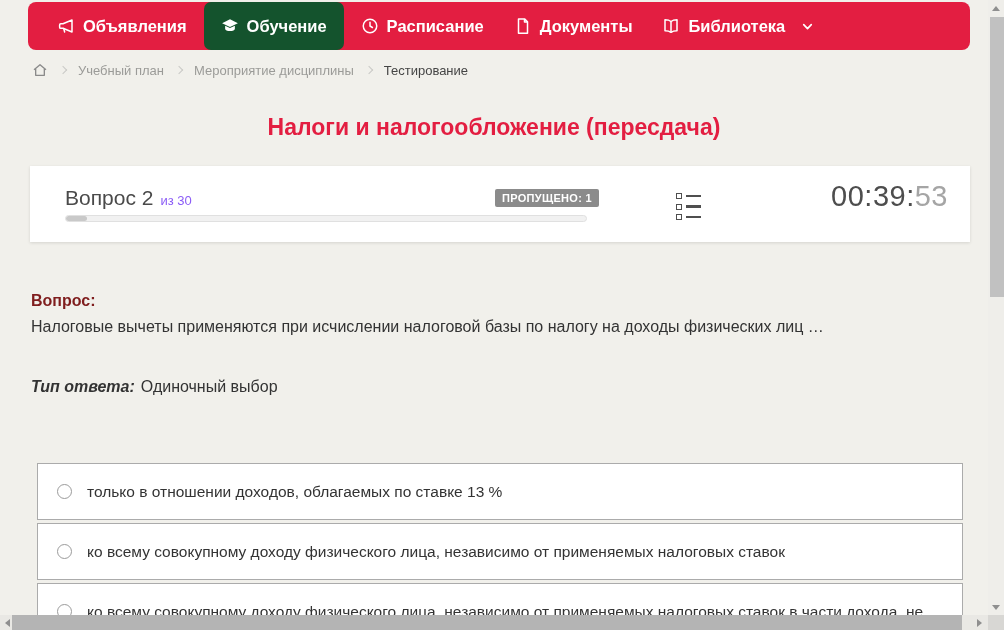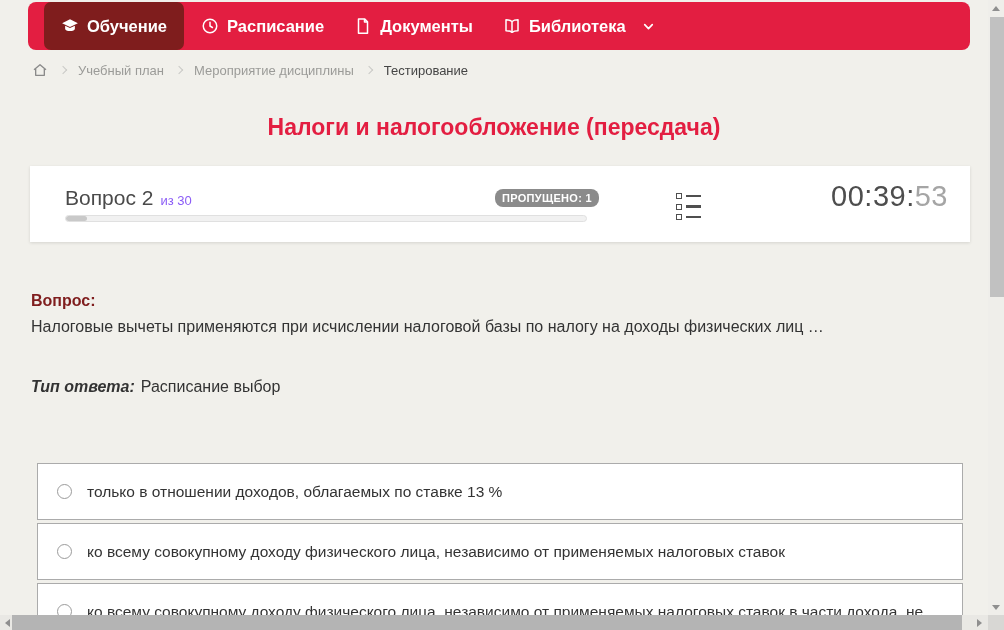--- a/index.html
+++ b/index.html
@@ -18,21 +18,21 @@
     background: #e31e41; border-radius: 8px;
     display: flex; align-items: center;
     padding: 0 4px 0 16px; gap: 4px;
   }
   .nav-item {
     display: flex; align-items: center; gap: 8px;
     height: 100%; padding: 0 13px;
     color: #fff; font-size: 16.5px; font-weight: bold;
     cursor: pointer; white-space: nowrap;
   }
-  .nav-item.active { background: #7f1d1d; border-radius: 7px; padding: 16px 17px; }
+  .nav-item.active { background: #14532d; border-radius: 7px; padding: 16px 17px; }
   .nav-icon, .nav-icon svg { width: 18px; height: 18px; display: block; }
   .chev, .chev svg { width: 13px; height: 13px; display: block; margin-left: 4px; }
 
   
   .breadcrumb {
     position: absolute; left: 32px; top: 62px;
     display: flex; align-items: center; gap: 12px; font-size: 13px;
   }
   .bc-home svg { width: 16px; height: 16px; display: block; }
   .bc-sep {
@@ -52,21 +52,21 @@
   
   .quiz-card {
     position: absolute; left: 30px; top: 166px; width: 940px; height: 76px;
     background: #fff; box-shadow: 0 1px 3px rgba(0,0,0,.12);
   }
   .q-label { position: absolute; left: 35px; top: 20px; font-size: 21px; color: #4a4a4a; }
   .q-count { font-size: 13px; color: #8b5cf6; margin-left: 7px; }
   .badge {
     position: absolute; left: 465px; top: 23px;
     background: #8b8b8b; color: #fff; font-size: 11px; font-weight: bold;
-    padding: 3px 7px; border-radius: 8px; letter-spacing: .3px;
+    padding: 3px 7px; border-radius: 2px; letter-spacing: .3px;
   }
   .progress {
     position: absolute; left: 35px; top: 49px; width: 522px; height: 7px;
     background: #f1f1f1; border: 1px solid #e0e0e0; border-radius: 4px; overflow: hidden;
   }
   .progress-fill { height: 100%; background: #c9c9c9; border-radius: 4px; width: 0; }
   .list-icon {
     position: absolute; left: 646px; top: 27px;
     display: flex; flex-direction: column; gap: 4.5px; cursor: pointer;
   }
@@ -103,20 +103,29 @@
   .harrow { position: absolute; top: 0; width: 14px; height: 15px; display: flex; align-items: center; justify-content: center; }
   .harrow.left { left: 0; } .harrow.right { left: 972px; }
   .tri-left { width: 0; height: 0; border-top: 4px solid transparent; border-bottom: 4px solid transparent; border-right: 5px solid #8f8f8f; }
   .tri-right { width: 0; height: 0; border-top: 4px solid transparent; border-bottom: 4px solid transparent; border-left: 5px solid #8f8f8f; }
   .scroll-corner { position: absolute; left: 988px; top: 615px; width: 16px; height: 15px; background: #d8d7d4; }
 </style>
 </head>
 <body>
 
 <nav class="nav">
+  <div class="nav-item">
+    <span class="nav-icon">
+      <svg viewBox="0 0 24 24" fill="none" stroke="#fff" stroke-width="2" stroke-linejoin="round">
+          <path d="M20 4 8 9H5a1.5 1.5 0 0 0-1.5 1.5v3A1.5 1.5 0 0 0 5 15h3l12 5V4z"></path>
+          <path d="M9 15.5l1.2 4.5" stroke-linecap="round"></path>
+        </svg>
+    </span>
+    <span>Объявления</span>
+  </div>
   <div class="nav-item active">
     <span class="nav-icon">
       <svg viewBox="0 0 24 24" fill="#fff">
           <path d="M12 3 1.5 8.2 12 13.4l10.5-5.2L12 3z"></path>
           <path d="M5.5 11.5v4.2c0 1.7 2.9 3.1 6.5 3.1s6.5-1.4 6.5-3.1v-4.2L12 14.7l-6.5-3.2z"></path>
         </svg>
     </span>
     <span>Обучение</span>
   </div>
   <div class="nav-item">
@@ -193,21 +202,21 @@
       </div>
   </div>
   <div class="timer">
     <span>00:39:</span><span class="timer-sec">53</span>
   </div>
 </div>
 
 <div class="q-section-label">Вопрос:</div>
 <div class="q-text">Налоговые вычеты применяются при исчислении налоговой базы по налогу на доходы физических лиц …</div>
 <div class="q-type">
-  <span class="q-type-label">Тип ответа:</span><span>Расписание выбор</span>
+  <span class="q-type-label">Тип ответа:</span><span>Одиночный выбор</span>
 </div>
 
 <div class="options">
   <label class="option">
     <span class="radio"></span>
     <span class="option-text">только в отношении доходов, облагаемых по ставке 13 %</span>
   </label>
   <label class="option">
     <span class="radio"></span>
     <span class="option-text">ко всему совокупному доходу физического лица, независимо от применяемых налоговых ставок</span>

